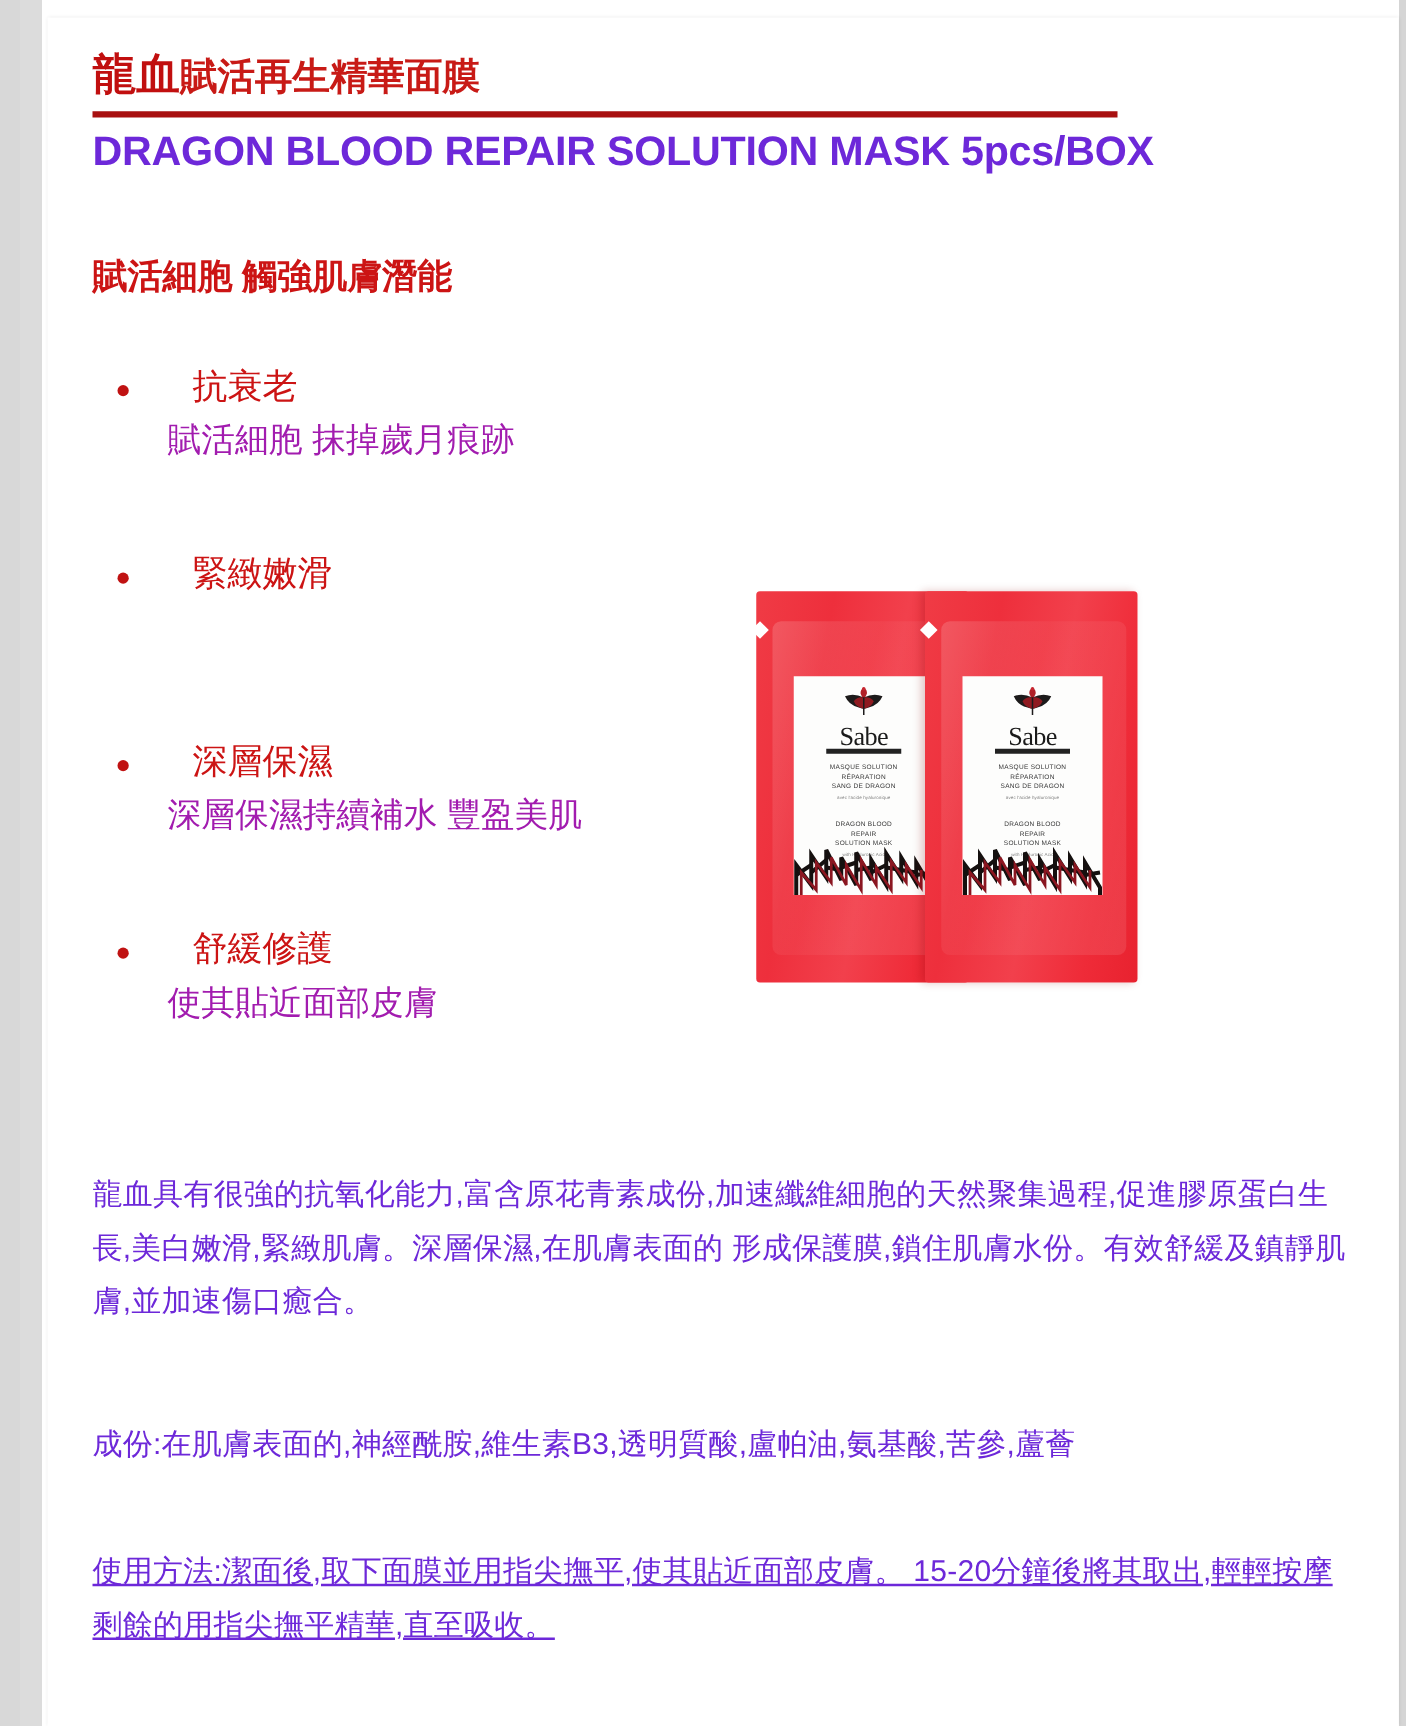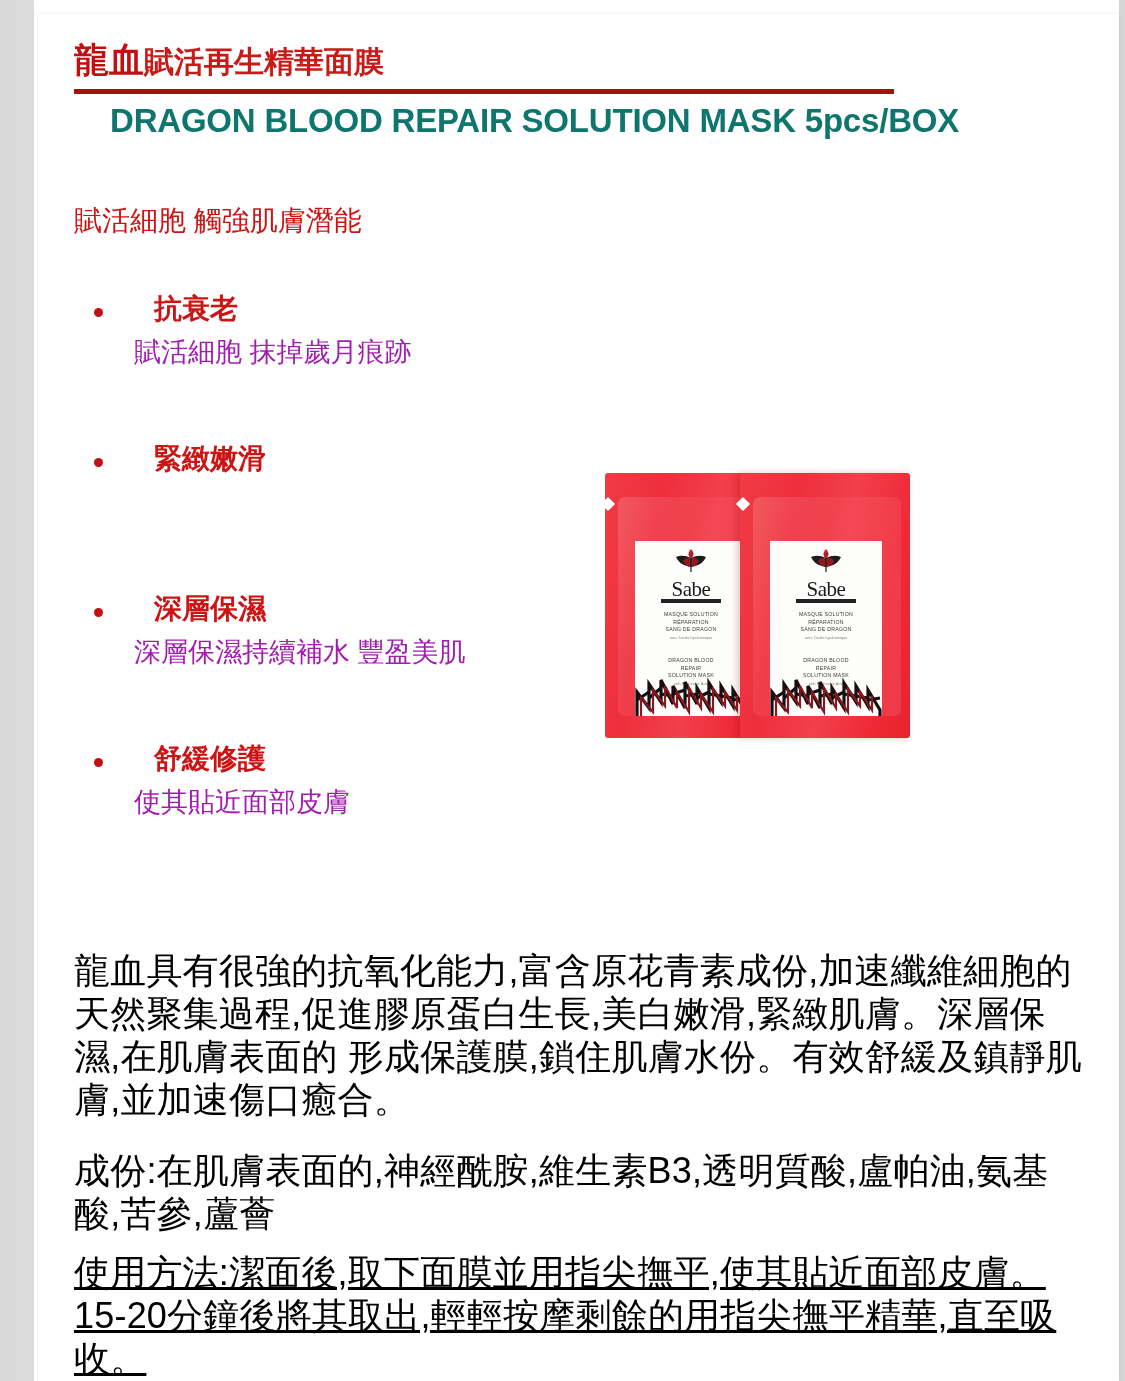--- a/index.html
+++ b/index.html
@@ -61,32 +61,31 @@
     height: 5px;
     background: #a81010;
   }
 
   .title-en {
     position: absolute;
     left: 36px;
     top: 88px;
     font-size: 33px;
     font-weight: 600;
-    color: #0f766e;
+    color: #6d28d9;
     white-space: nowrap;
     letter-spacing: -0.2px;
-    margin-left: 36px;
   }
 
   .subtitle {
     position: absolute;
     left: 36px;
     top: 188px;
     font-size: 28px;
-    font-weight: 400;
+    font-weight: 700;
     color: #cc1414;
     white-space: nowrap;
   }
 
   
   .features {
     position: absolute;
     left: 0;
     top: 276px;
     width: 540px;
@@ -102,21 +101,21 @@
     width: 9px;
     height: 9px;
     border-radius: 50%;
     background: #c01212;
   }
   .feature .f-title {
     position: absolute;
     left: 116px;
     top: 0px;
     font-size: 28px;
-    font-weight: 700;
+    font-weight: 400;
     color: #cc1414;
     white-space: nowrap;
   }
   .feature .f-desc {
     position: absolute;
     left: 96px;
     top: 44px;
     font-size: 27px;
     font-weight: 400;
     color: #a21caf;
@@ -128,21 +127,21 @@
     position: absolute;
     left: 567px;
     top: 459px;
     width: 312px;
     height: 325px;
   }
   .sachet {
     position: absolute;
     top: 0;
     width: 170px;
-    height: 265px;
+    height: 313px;
     background: linear-gradient(100deg, #f03b45 0%, #ee2f3c 28%, #f2404c 55%, #ef2b38 80%, #e8222f 100%);
     border-radius: 3px;
   }
   .sachet.left  { left: 0px;   z-index: 1; }
   .sachet.right { left: 135px; z-index: 2; box-shadow: -3px 0 7px rgba(130,0,10,0.22); }
 
   
   .sachet .seal {
     position: absolute;
     left: 13px;
@@ -223,25 +222,24 @@
     position: absolute;
     left: 0;
     right: 0;
     bottom: 0;
     height: 42px;
   }
 
   
   .body-block {
     position: absolute;
-    color: #000000;
-    font-size: 36px;
+    color: #6d28d9;
+    font-size: 24px;
     line-height: 43px;
     letter-spacing: 0.2px;
-    margin-top: 15px;
   }
   #desc-block      { left: 36px; top: 920px;  width: 1010px; }
   #ingredients-block { left: 36px; top: 1120px; width: 1010px; }
   #usage-block     { left: 36px; top: 1222px; width: 1010px; text-decoration: underline; }
 </style>
 </head>
 <body>
 
 <div class="page-shell">
   <div class="card">

